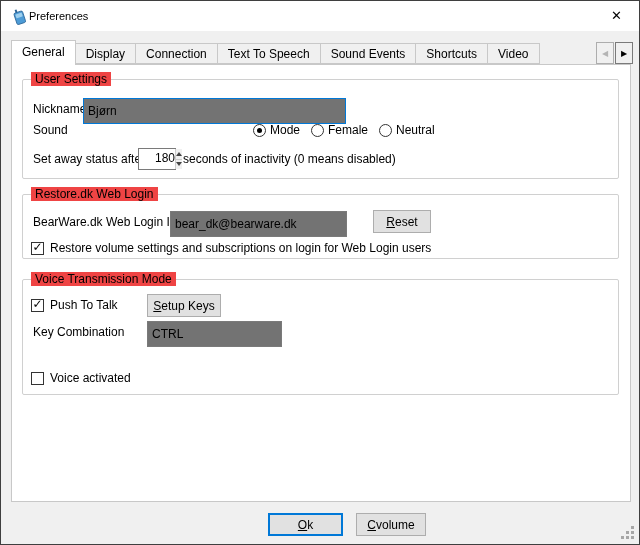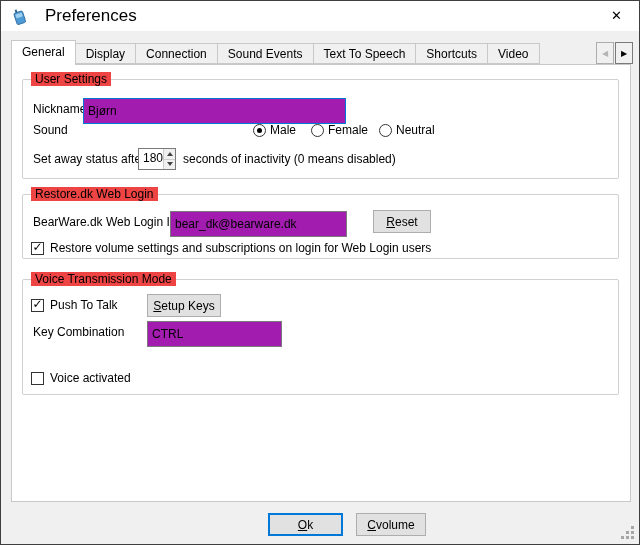--- a/index.html
+++ b/index.html
@@ -2,21 +2,21 @@
 <html><head>
 <meta charset="utf-8">
 <style>
   * { margin:0; padding:0; box-sizing:border-box; }
   html,body { width:640px; height:545px; font-family:"Liberation Sans","DejaVu Sans",sans-serif; font-size:12px; color:#000; }
   .window { position:absolute; top:0; left:0; width:640px; height:545px; background:#f0f0f0; border:1px solid #3f3f3f; overflow:hidden; }
 
   
   .titlebar { position:absolute; top:0; left:0; width:100%; height:30px; background:#ffffff; display:flex; align-items:center; }
   .app-icon { margin-left:10px; width:17px; height:17px; }
-  .title-text { margin-left:17px; font-size:17px; }
+  .title-text { margin-left:1px; font-size:11px; }
   .close-btn { position:absolute; right:0; top:0; width:45px; height:29px; display:flex; align-items:center; justify-content:center; font-size:13px; color:#000; cursor:default; }
 
   
   .tabbar { position:absolute; top:39px; left:10px; right:1px; height:25px; display:flex; align-items:flex-end; overflow:hidden; }
   .tab { height:21px; margin-bottom:1px; margin-left:-1px; background:#f0f0f0; border:1px solid #c8c8c8; display:flex; align-items:center; padding:0 10px; white-space:nowrap; cursor:default; }
   .tab.selected { height:25px; margin-bottom:0; background:#ffffff; border-bottom:none; z-index:3; padding-bottom:3px; margin-left:0; }
   .tab-scroll { position:absolute; top:2px; height:22px; width:18px; background:#f0f0f0; border:1px solid #adadad; z-index:4; display:flex; align-items:center; justify-content:center; font-size:8px; }
   .tab-scroll.left { right:24px; color:#b4b4b4; }
   .tab-scroll.right { right:5px; color:#000; border-color:#7a7a7a; }
 
@@ -26,37 +26,37 @@
   
   .group { position:absolute; left:21px; width:597px; border:1px solid #d0d0d0; border-radius:2px; z-index:2; }
   .group-label { position:absolute; top:-8px; left:8px; background:#ef4444; padding:0 4px; white-space:nowrap; }
   .g1 { top:78px; height:100px; }
   .g2 { top:193px; height:65px; }
   .g3 { top:278px; height:116px; }
 
   .abs { position:absolute; z-index:2; }
   .vcenter { display:flex; align-items:center; }
 
-  input.textbox { border:1px solid #7a7a7a; background:#a21caf; font-family:"Liberation Sans","DejaVu Sans",sans-serif; font-size:12px; padding:12px 4px; outline:none; }
+  input.textbox { border:1px solid #7a7a7a; background:#737373; font-family:"Liberation Sans","DejaVu Sans",sans-serif; font-size:12px; padding:12px 4px; outline:none; }
   input.textbox.focused { border-color:#0078d7; }
 
   
   .radio-opt { display:flex; align-items:center; position:absolute; }
   .radio { width:13px; height:13px; border:1px solid #333; border-radius:50%; background:#fff; position:relative; }
   .radio.checked::after { content:""; position:absolute; left:3px; top:3px; width:5px; height:5px; border-radius:50%; background:#000; }
   .radio-label { margin-left:4px; }
 
   
   .check-row { display:flex; align-items:center; position:absolute; }
   .checkbox { width:13px; height:13px; border:1px solid #333; background:#fff; position:relative; display:flex; align-items:center; justify-content:center; }
   .checkbox .check { font-size:12px; line-height:11px; margin-top:-1px; }
   .check-label { margin-left:6px; }
 
   
-  .spinbox { border:1px solid #7a7a7a; background:#fff; display:flex; }
+  .spinbox { border:1px solid #7a7a7a; background:#fff; display:flex;padding-left:12px; }
   .spin-value { flex:1; padding:2px 0 0 4px; }
   .spin-btns { width:15px; border-left:1px solid #ccc; display:flex; flex-direction:column; }
   .spin-btn { flex:1; background:#f0f0f0; display:flex; align-items:center; justify-content:center; }
   .spin-btn + .spin-btn { border-top:1px solid #ccc; }
   .tri-up { width:0; height:0; border-left:3px solid transparent; border-right:3px solid transparent; border-bottom:4px solid #444; }
   .tri-down { width:0; height:0; border-left:3px solid transparent; border-right:3px solid transparent; border-top:4px solid #444; }
 
   
   .btn { background:#e1e1e1; border:1px solid #adadad; font-family:"Liberation Sans","DejaVu Sans",sans-serif; font-size:12px; display:flex; align-items:center; justify-content:center; cursor:default; }
   .btn.default { border:2px solid #0078d7; }
@@ -89,24 +89,24 @@
     <div class="tab selected">
         <span>General</span>
       </div>
     <div class="tab">
         <span>Display</span>
       </div>
     <div class="tab">
         <span>Connection</span>
       </div>
     <div class="tab">
+        <span>Text To Speech</span>
+      </div>
+    <div class="tab">
         <span>Sound Events</span>
-      </div>
-    <div class="tab">
-        <span>Text To Speech</span>
       </div>
     <div class="tab">
         <span>Shortcuts</span>
       </div>
     <div class="tab">
         <span>Video</span>
       </div>
     <div class="tab-scroll left">
         <span>◀</span>
       </div>
@@ -118,21 +118,21 @@
   <div class="pane"></div>
 
   <div class="group g1">
     <span class="group-label">User Settings</span>
   </div>
   <span class="abs vcenter" style="left:32px; top:98px; height:20px;">Nickname</span>
   <input class="textbox focused abs" style="left: 82px; top: 97px; width: 263px; height: 22px;" value="Bjørn">
   <span class="abs vcenter" style="left:32px; top:119px; height:20px;">Sound</span>
   <div class="radio-opt abs" style="left:252px; top:122px;">
     <span class="radio checked"></span>
-    <span class="radio-label">Male</span>
+    <span class="radio-label">Mode</span>
   </div>
   <div class="radio-opt abs" style="left:310px; top:122px;">
     <span class="radio"></span>
     <span class="radio-label">Female</span>
   </div>
   <div class="radio-opt abs" style="left:378px; top:122px;">
     <span class="radio"></span>
     <span class="radio-label">Neutral</span>
   </div>
   <span class="abs vcenter" style="left:32px; top:148px; height:20px;">Set away status after</span>

